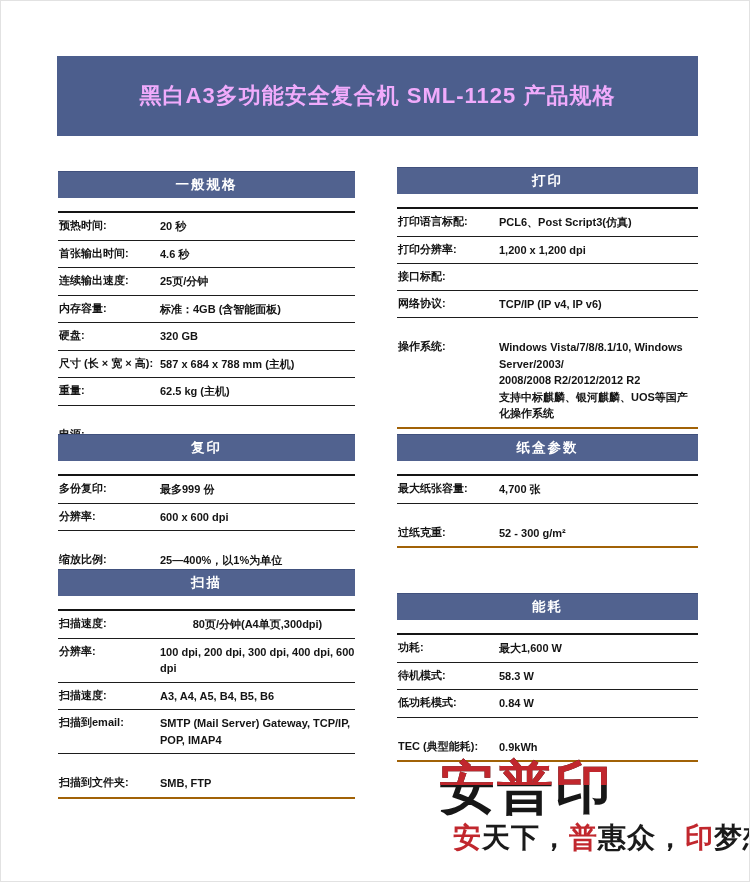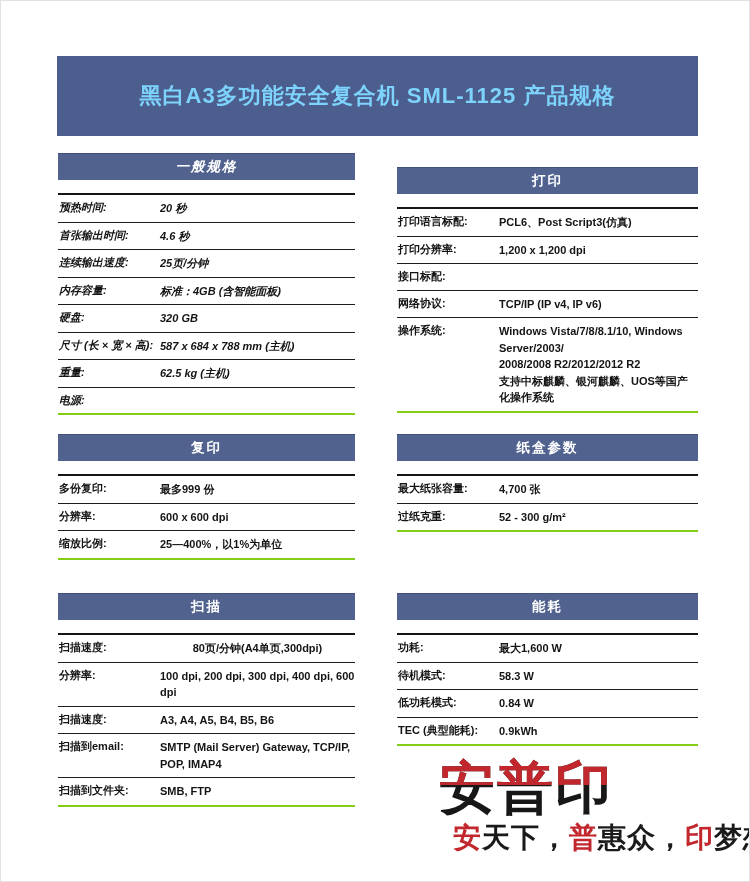--- a/index.html
+++ b/index.html
@@ -2,34 +2,34 @@
 <html style="--banner: #4c5e8d; --bar: #51628f; --red: #c1272d;"><head>
 <meta charset="utf-8">
 <style>
   html,body{margin:0;padding:0;background:#ffffff;}
   body{width:750px;height:882px;font-family:"Liberation Sans",sans-serif;}
   .page{position:relative;width:750px;height:882px;background:#fff;box-sizing:border-box;
         border:1px solid #e2e2e2;overflow:hidden;}
 
   
   .banner{position:absolute;left:56px;top:55px;width:641px;height:80px;
-          background:var(--banner,#4c5e8d);color:#7dd3fc;display:flex;align-items:center;
+          background:var(--banner,#4c5e8d);color:#f0abfc;display:flex;align-items:center;
           justify-content:center;font-size:22px;font-weight:bold;letter-spacing:1px;}
 
   
   .section{position:absolute;width:297px;}
   .section.right{left:396px;width:301px;}
   .section.left{left:57px;}
   .sec-bar{height:26px;background:var(--bar,#51628f);border-top:1px solid #41517d;
            color:#fff;font-weight:bold;font-size:13.5px;display:flex;align-items:center;
            justify-content:center;letter-spacing:2px;}
   .sec-table{margin-top:13px;border-top:2px solid #151515;}
   .spec-row{display:flex;align-items:flex-start;border-bottom:1.5px solid #1d1d1d;
             padding:5px 0 5px 1px;font-size:11px;font-weight:bold;color:#141414;}
-  .spec-row:last-child{border-bottom:2px solid #84cc16;}
+  .spec-row:last-child{border-bottom:2px solid #a16207;margin-top:16px;}
   .spec-label{width:101px;flex:none;line-height:1.45;}
   .spec-value{flex:1;line-height:1.5;}
   .spec-value.center{text-align:center;}
   .spec-value .vline{display:block;}
 
   
   .logo-block{position:absolute;left:438px;top:756px;}
   .logo-wrap{position:relative;font-size:56px;line-height:1.1;font-weight:bold;
              letter-spacing:2px;white-space:nowrap;}
   .logo-base{color:#171717;}
@@ -40,21 +40,21 @@
   .tagline .red{color:var(--red,#c1272d);}
 </style>
 </head>
 <body>
 
 <div class="page">
 
   <div class="banner">黑白A3多功能安全复合机 SML-1125 产品规格</div>
 
   <div id="sections">
-      <div class="section left" style="top: 152px; font-style: italic;">
+      <div class="section left" style="top: 170px;">
         <div class="sec-bar">一般规格</div>
         <div class="sec-table">
           <div class="spec-row">
             <div class="spec-label">预热时间:</div>
             <div class="spec-value">20 秒</div>
           </div>
           <div class="spec-row">
             <div class="spec-label">首张输出时间:</div>
             <div class="spec-value">4.6 秒</div>
           </div>
@@ -134,21 +134,21 @@
           <div class="spec-row">
             <div class="spec-label">最大纸张容量:</div>
             <div class="spec-value">4,700 张</div>
           </div>
           <div class="spec-row">
             <div class="spec-label">过纸克重:</div>
             <div class="spec-value">52 - 300 g/m²</div>
           </div>
         </div>
       </div>
-      <div class="section left" style="top: 592px;">
+      <div class="section left" style="top: 568px;">
         <div class="sec-bar">扫描</div>
         <div class="sec-table">
           <div class="spec-row">
             <div class="spec-label">扫描速度:</div>
             <div class="spec-value center">80页/分钟(A4单页,300dpi)</div>
           </div>
           <div class="spec-row">
             <div class="spec-label">分辨率:</div>
             <div class="spec-value">100 dpi, 200 dpi, 300 dpi, 400 dpi, 600 dpi</div>
           </div>

